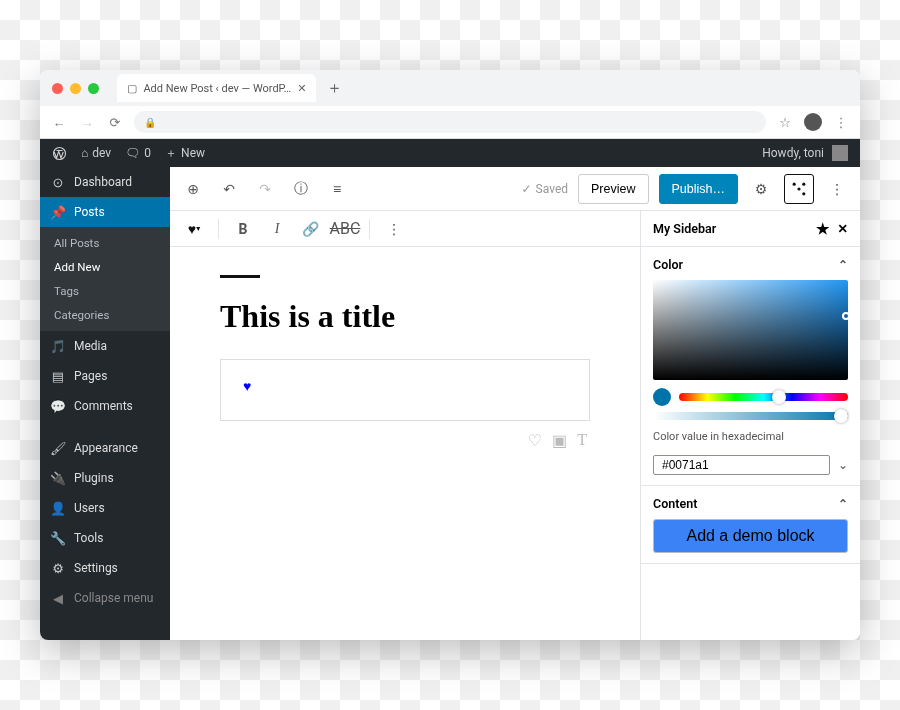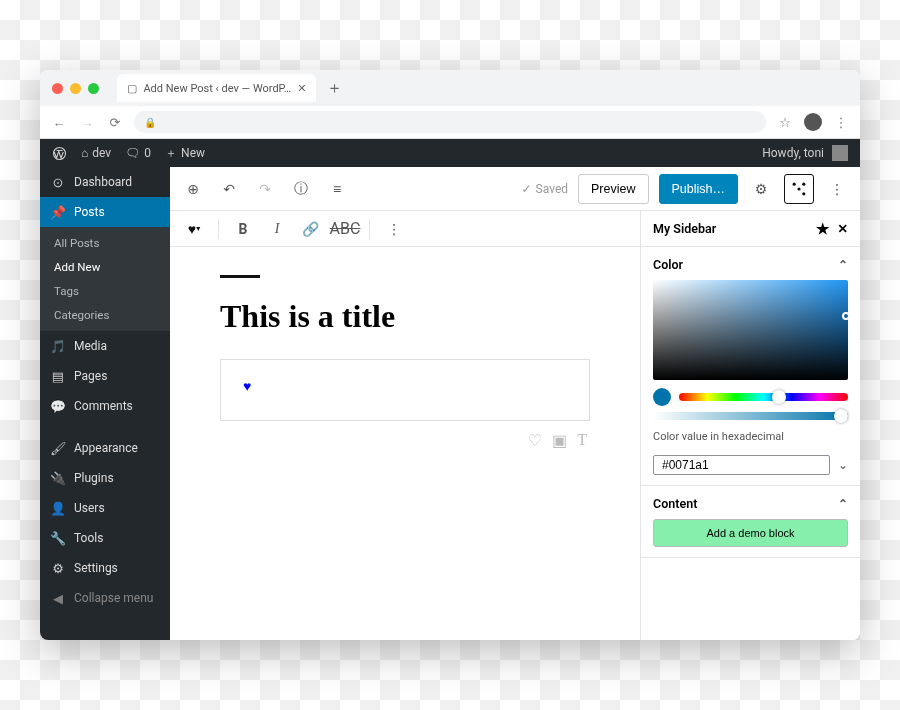--- a/index.html
+++ b/index.html
@@ -84,21 +84,21 @@
   .color-ind{position:absolute;right:-2px;top:32px;width:8px;height:8px;border:2px solid #fff;border-radius:50%}
   .hue-row{display:flex;align-items:center;gap:8px;margin-bottom:6px}
   .selcol{width:18px;height:18px;border-radius:50%;background:#0073aa}
   .hue-bar{flex:1;height:8px;border-radius:4px;background:linear-gradient(to right,red,#ff0,lime,cyan,blue,magenta,red);position:relative}
   .hue-thumb{position:absolute;top:-3px;left:55%;width:14px;height:14px;border-radius:50%;background:#fff;box-shadow:0 0 3px rgba(0,0,0,.4)}
   .alpha-bar{height:8px;border-radius:4px;background:linear-gradient(to right,#fff,#0073aa);position:relative;margin-bottom:10px}
   .alpha-thumb{position:absolute;top:-3px;right:0;width:14px;height:14px;border-radius:50%;background:#fff;box-shadow:0 0 3px rgba(0,0,0,.4)}
   .hex-label{font-size:11px;color:#555;margin-bottom:12px}
   .hex-row{display:flex;align-items:center;gap:8px}
   .hex-in{flex:1;height:20px;border:1px solid #8c8f94;border-radius:2px;padding:0 8px;font-size:12px}
-  .add-block{width:100%;height:28px;border:1px solid #bbb;border-radius:3px;background:#86efac;font-size:11px}
+  .add-block{width:100%;height:34px;border:1px solid #bbb;border-radius:3px;background:#3b82f6;font-size:16px}
   svg{display:block}
 </style>
 </head>
 <body>
 
 <div class="browser">
 
   <div class="chrome-tabs">
     <div class="ctrl">
       <div class="dot r"></div>

